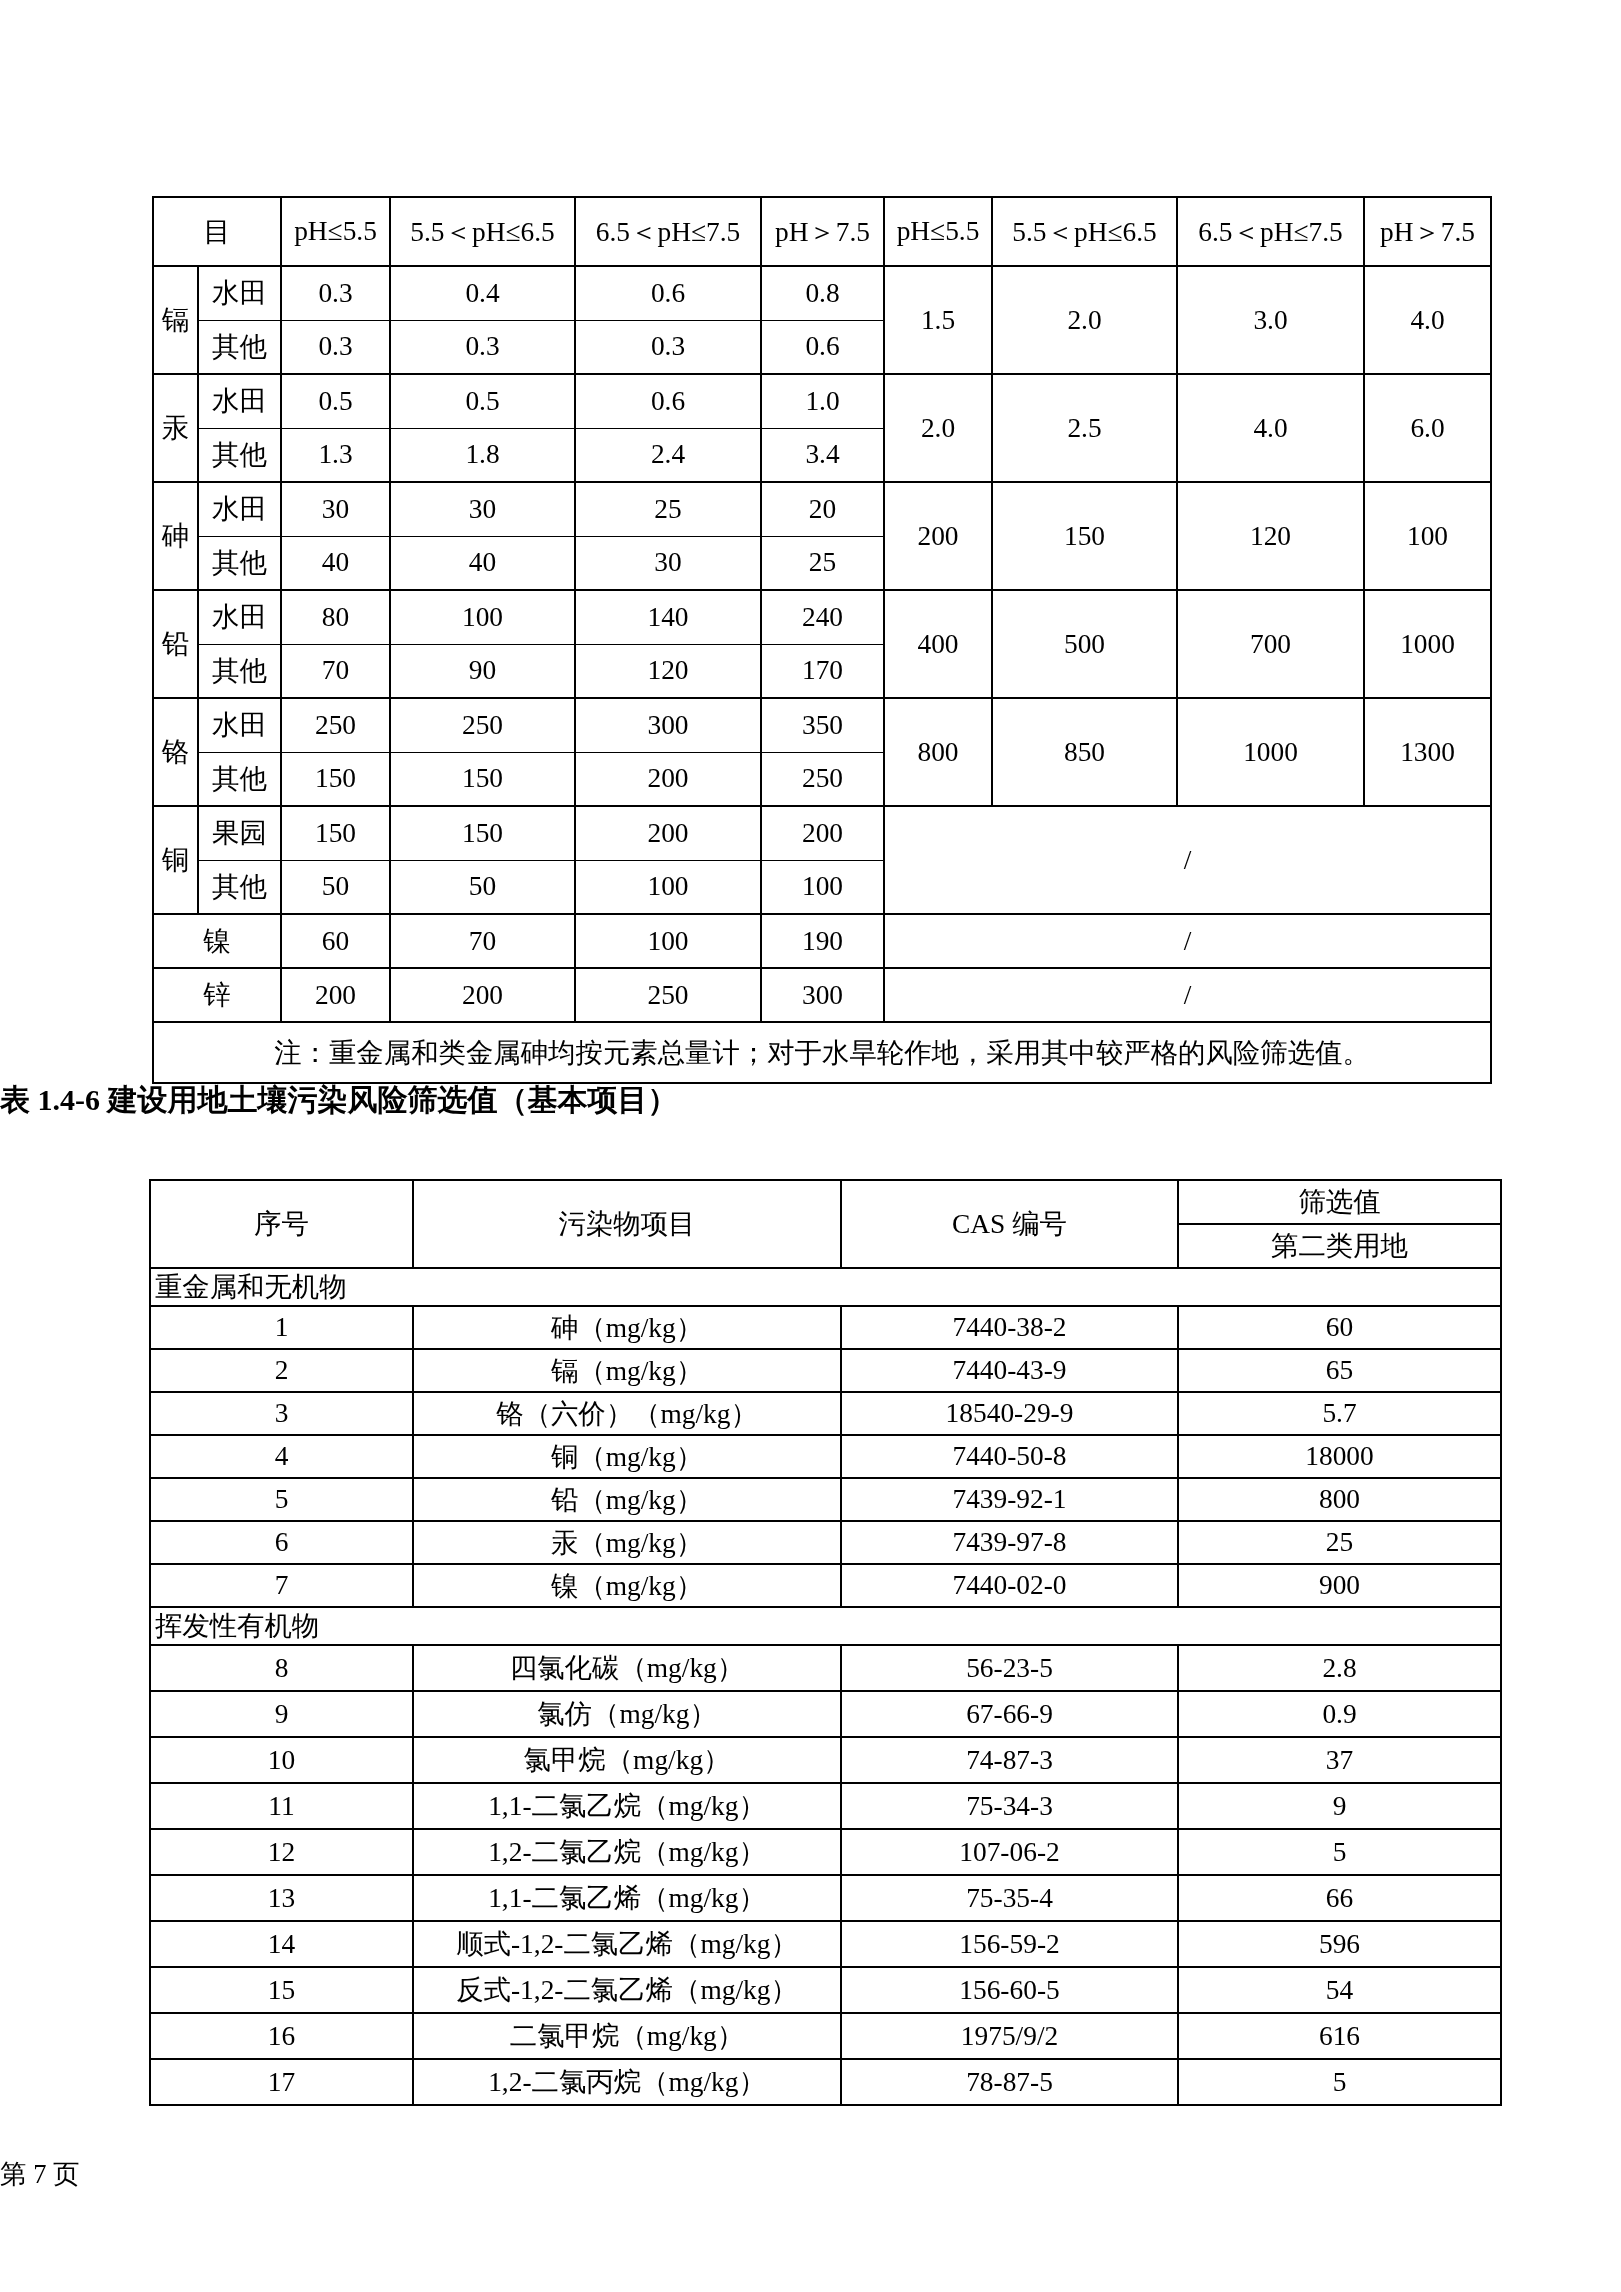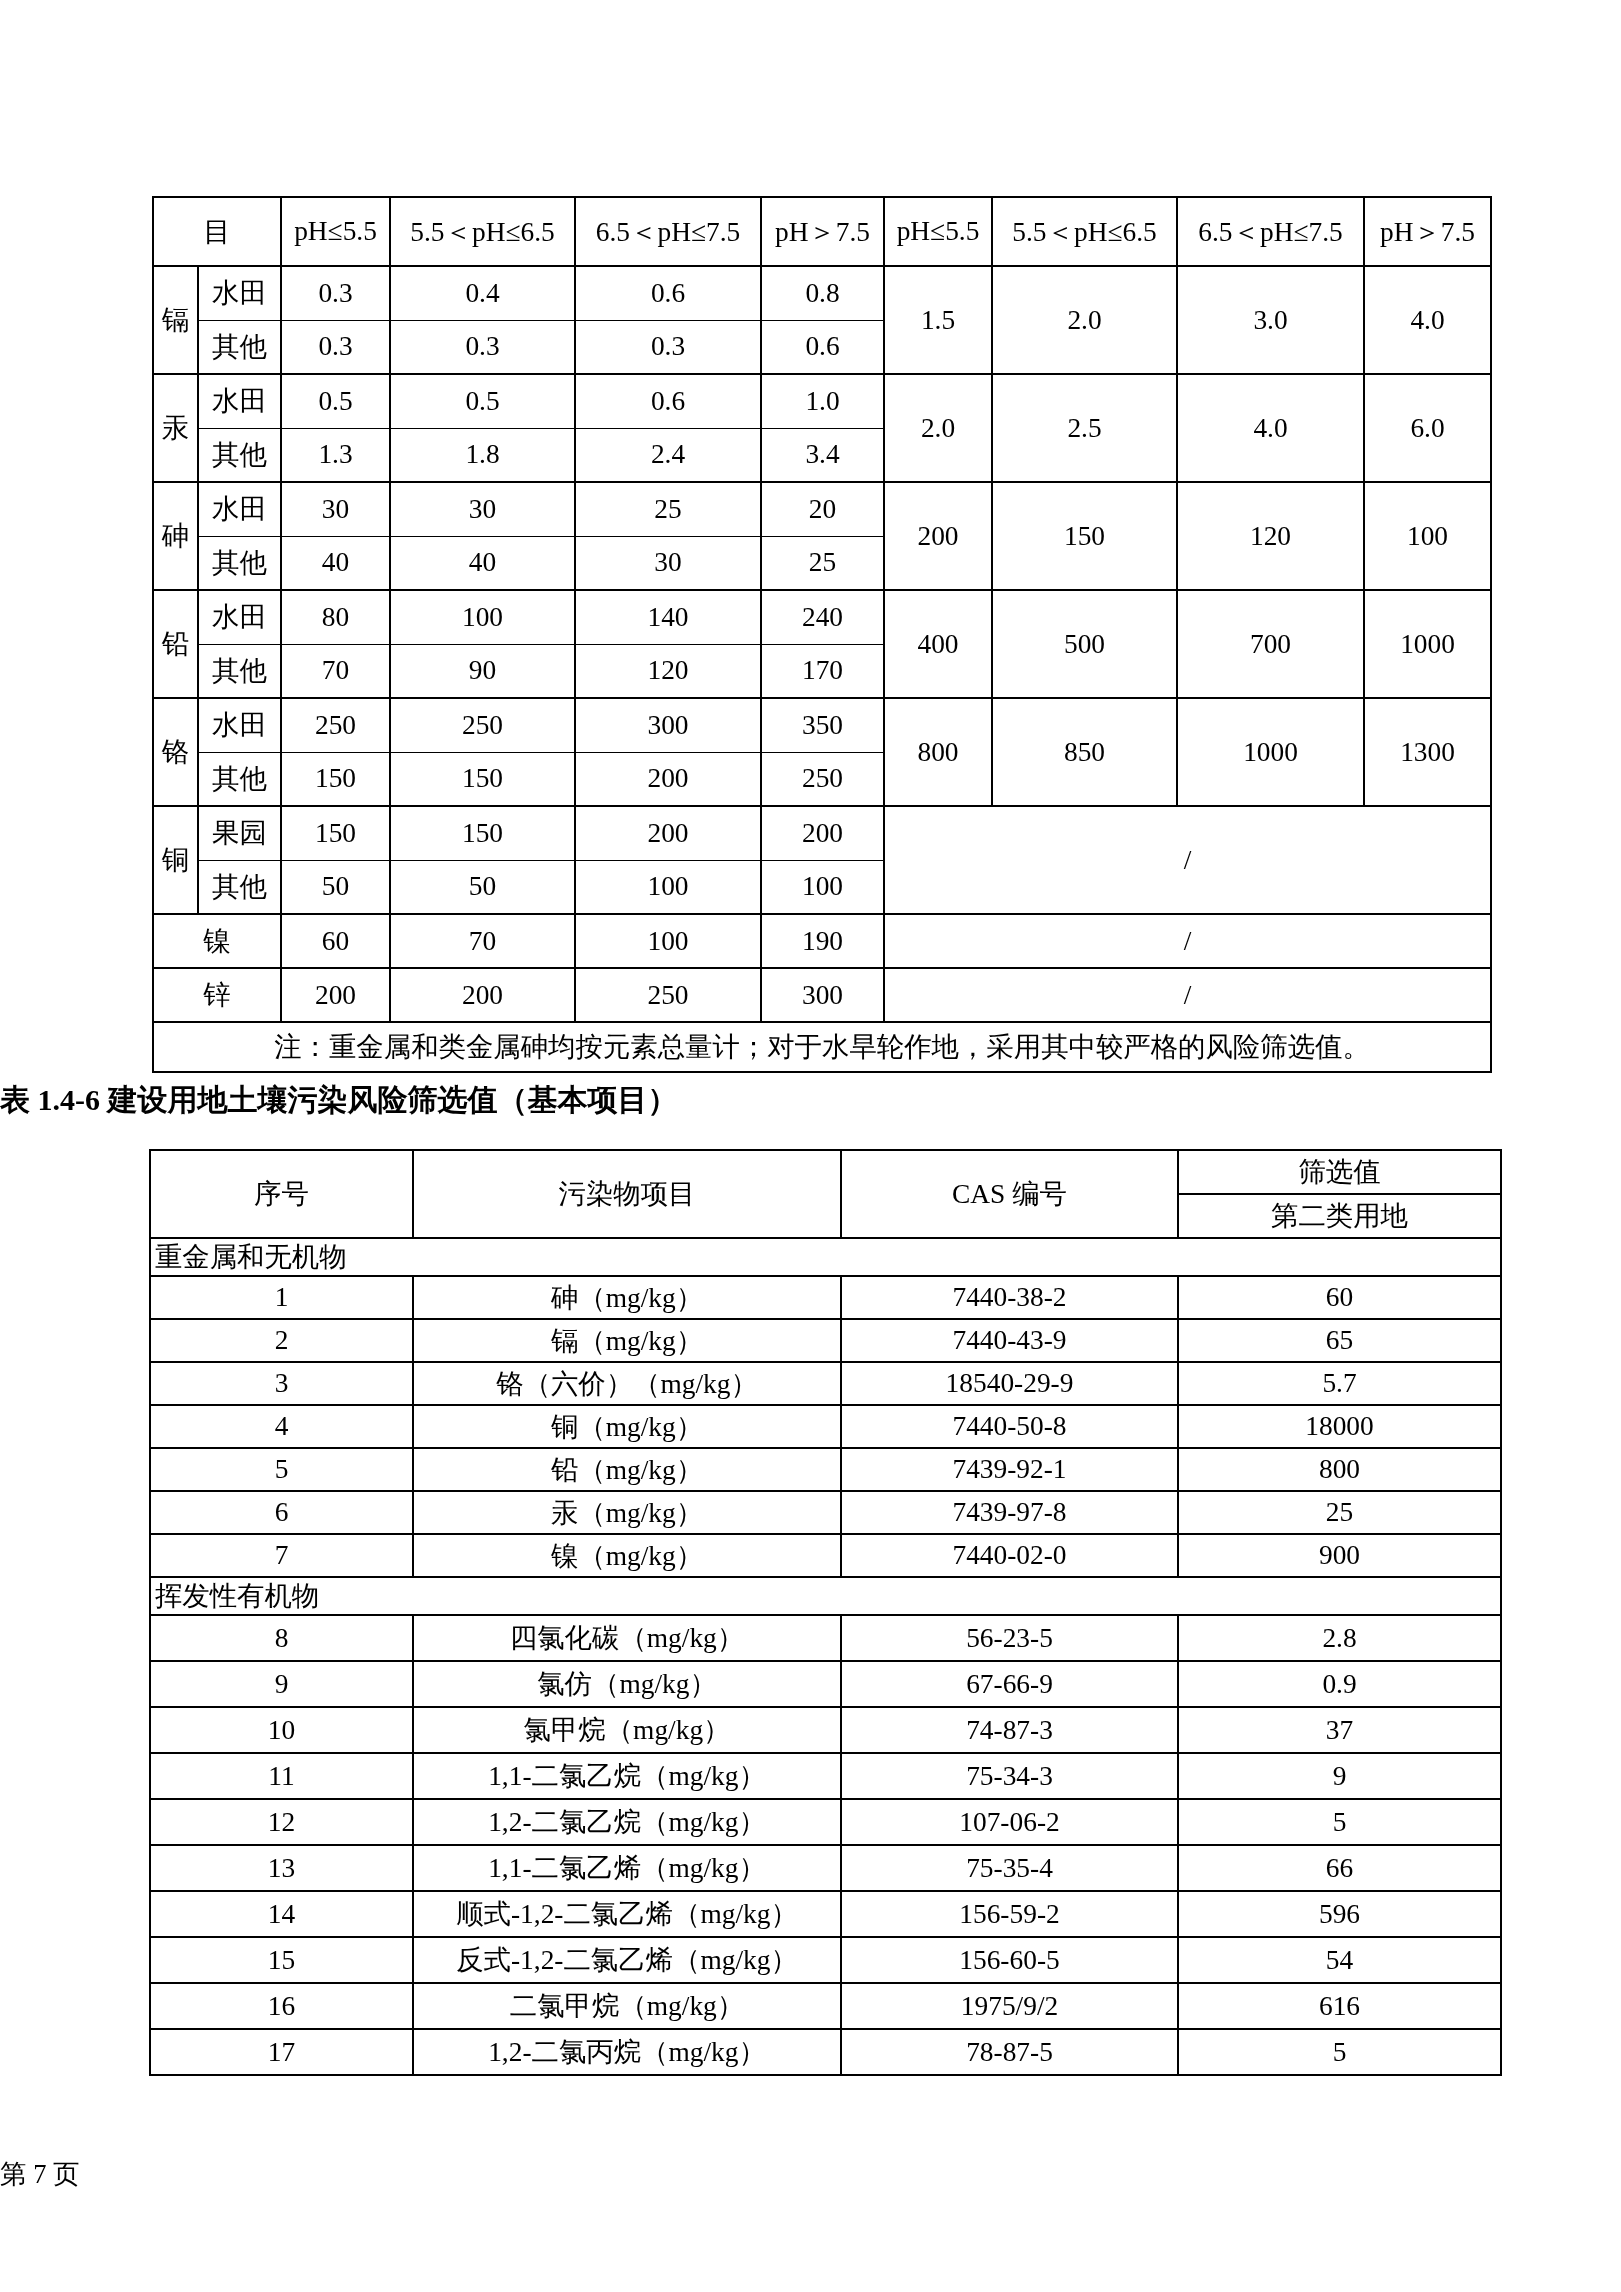--- a/index.html
+++ b/index.html
@@ -12,35 +12,35 @@
   table { border-collapse:collapse; table-layout:fixed; }
 
   
   #t1 { position:absolute; left:152px; top:196px; width:1340px; }
   #t1 td {
     border:2px solid #000; text-align:center; vertical-align:middle;
     font-size:27.4px; padding:0; overflow:hidden;
   }
   #t1 tr { height:54px; }
   #t1 tr.hd { height:69px; }
-  #t1 tr.note-row { height:50px; }
+  #t1 tr.note-row { height:61px; }
   #t1 tr.note-row td { border-bottom-width:2.9px; font-size:27.4px; }
   
   #t1 tr.g-top > td { border-bottom-width:1px; }
   #t1 tr.g-bot > td { border-top-width:1px;border-radius:15px; }
   #t1 tr.g-top > td[rowspan] { border-bottom-width:2px; }
 
   
   .t2-title {
     position:absolute; top:1080px; left:0; width:100%;
     text-align:left; font-size:30px; font-weight:bold;
   }
 
   
-  #t2 { position:absolute; left:149px; top:1149px; width:1352px; }
+  #t2 { position:absolute; left:149px; top:1179px; width:1352px; }
   #t2 td {
     border:2px solid #000; text-align:center; vertical-align:middle;
     font-size:27.4px; padding:0; overflow:hidden;
   }
   #t2 { border:2.9px solid #000; }
   #t2 tr.hrow { height:44px; }
   #t2 tr.hrow2 td { border-bottom-width:2.9px; }
   #t2 tr.sec { height:24px; }
   #t2 tr.sec td { text-align:left; padding-left:3.9px; }
   #t2 tr.r-a { height:43px; }

